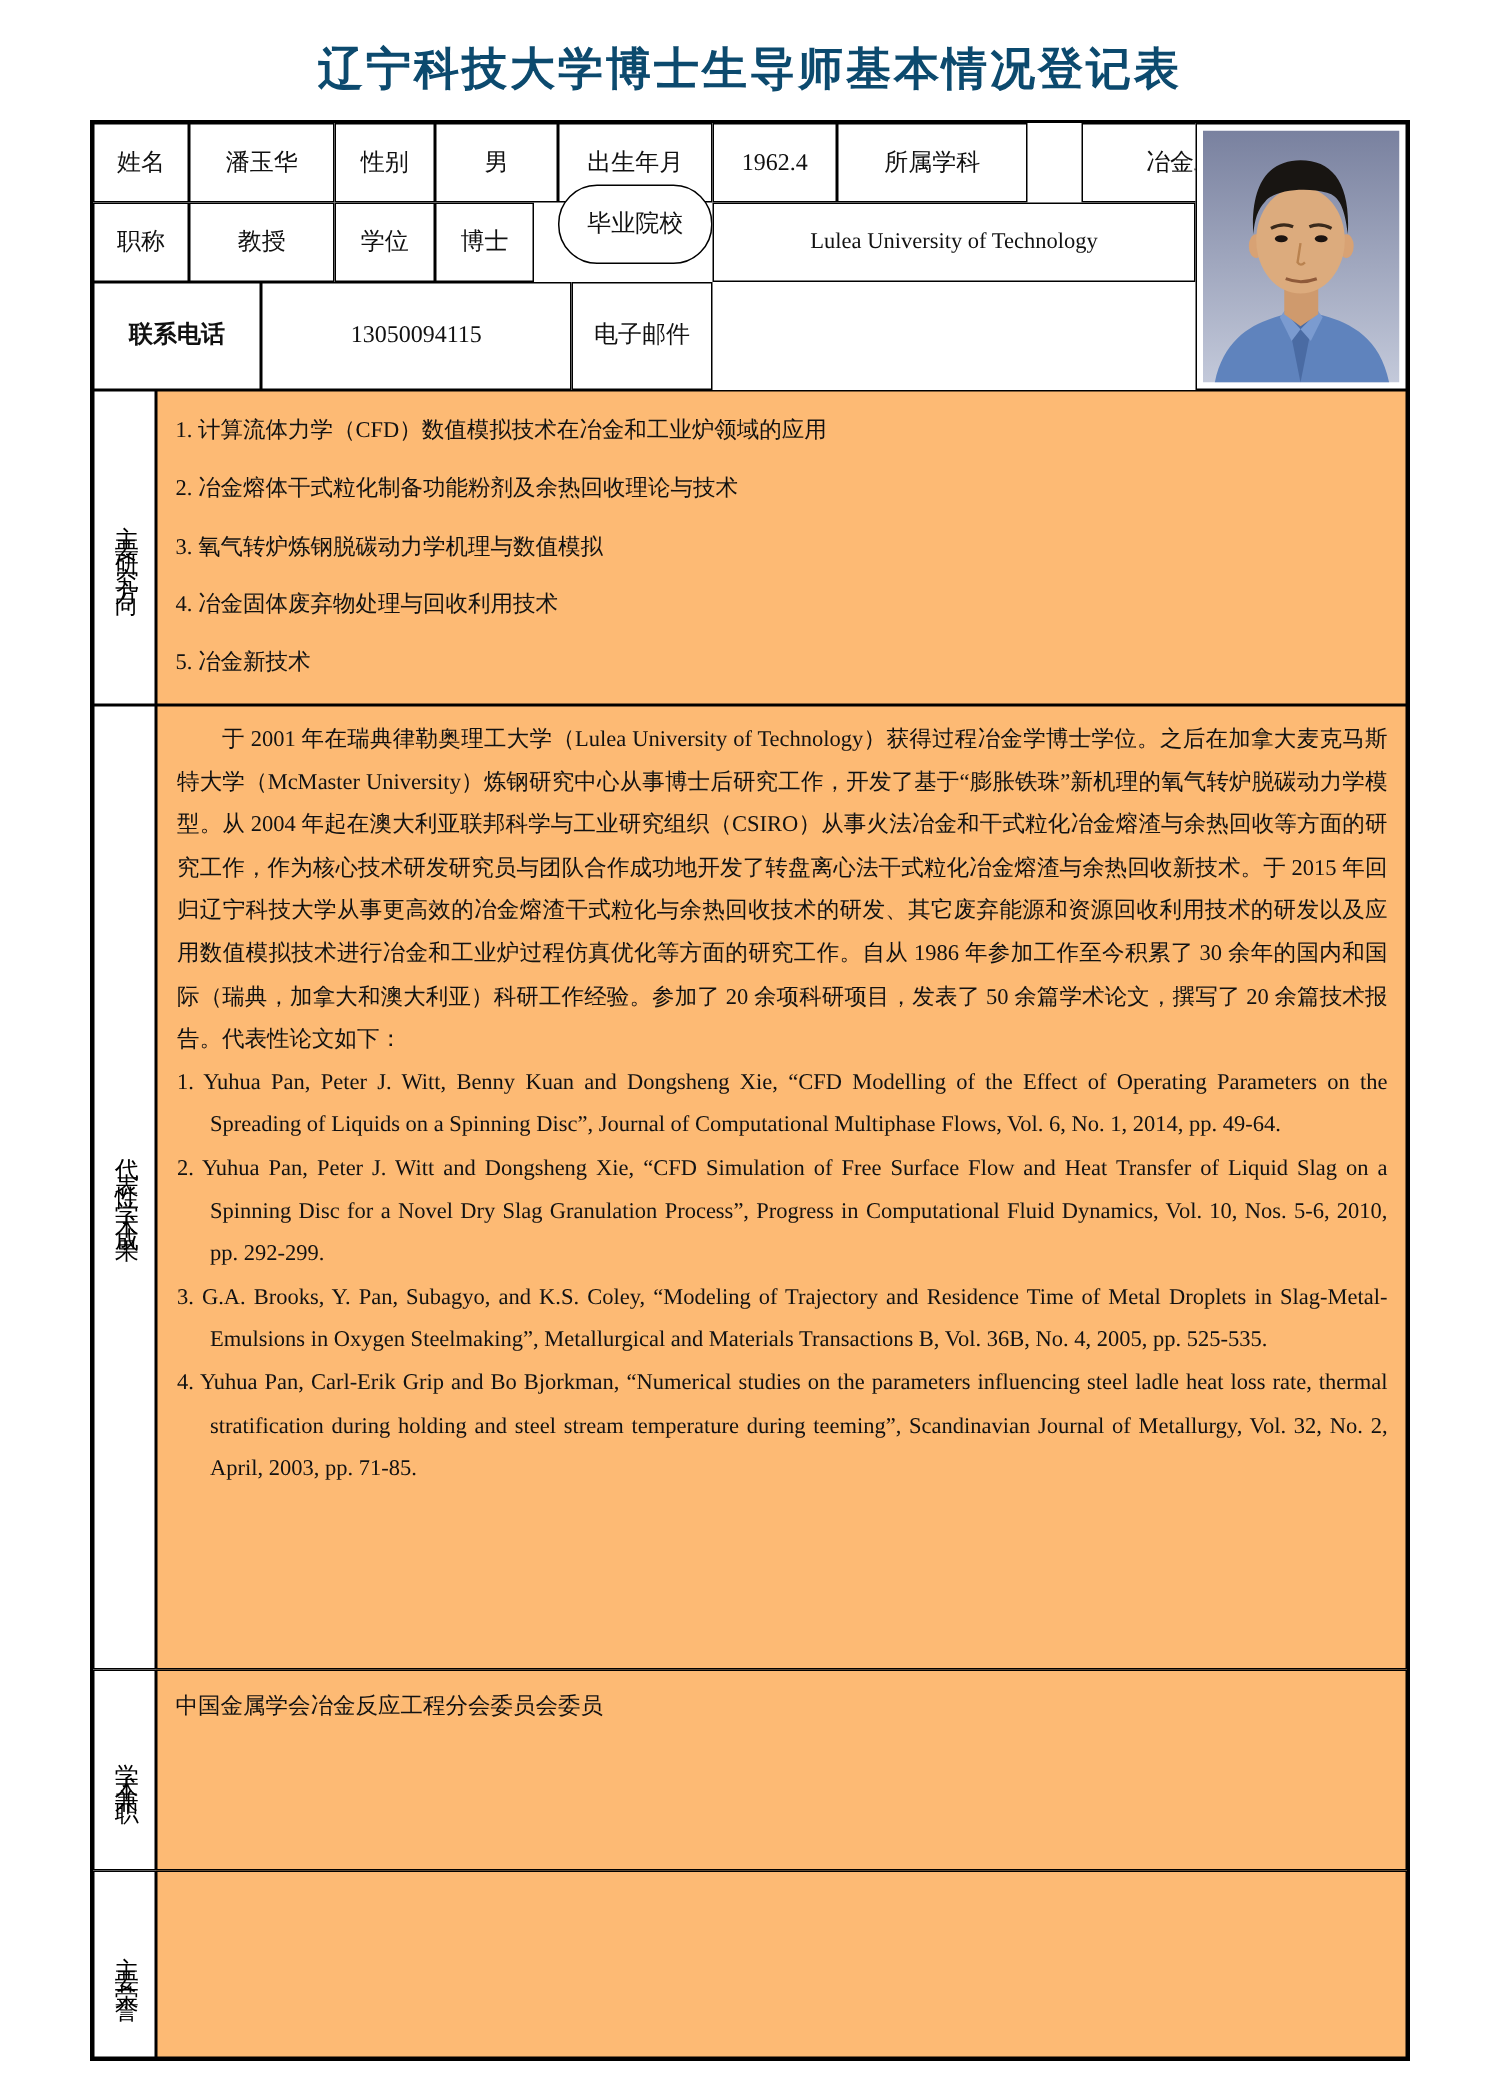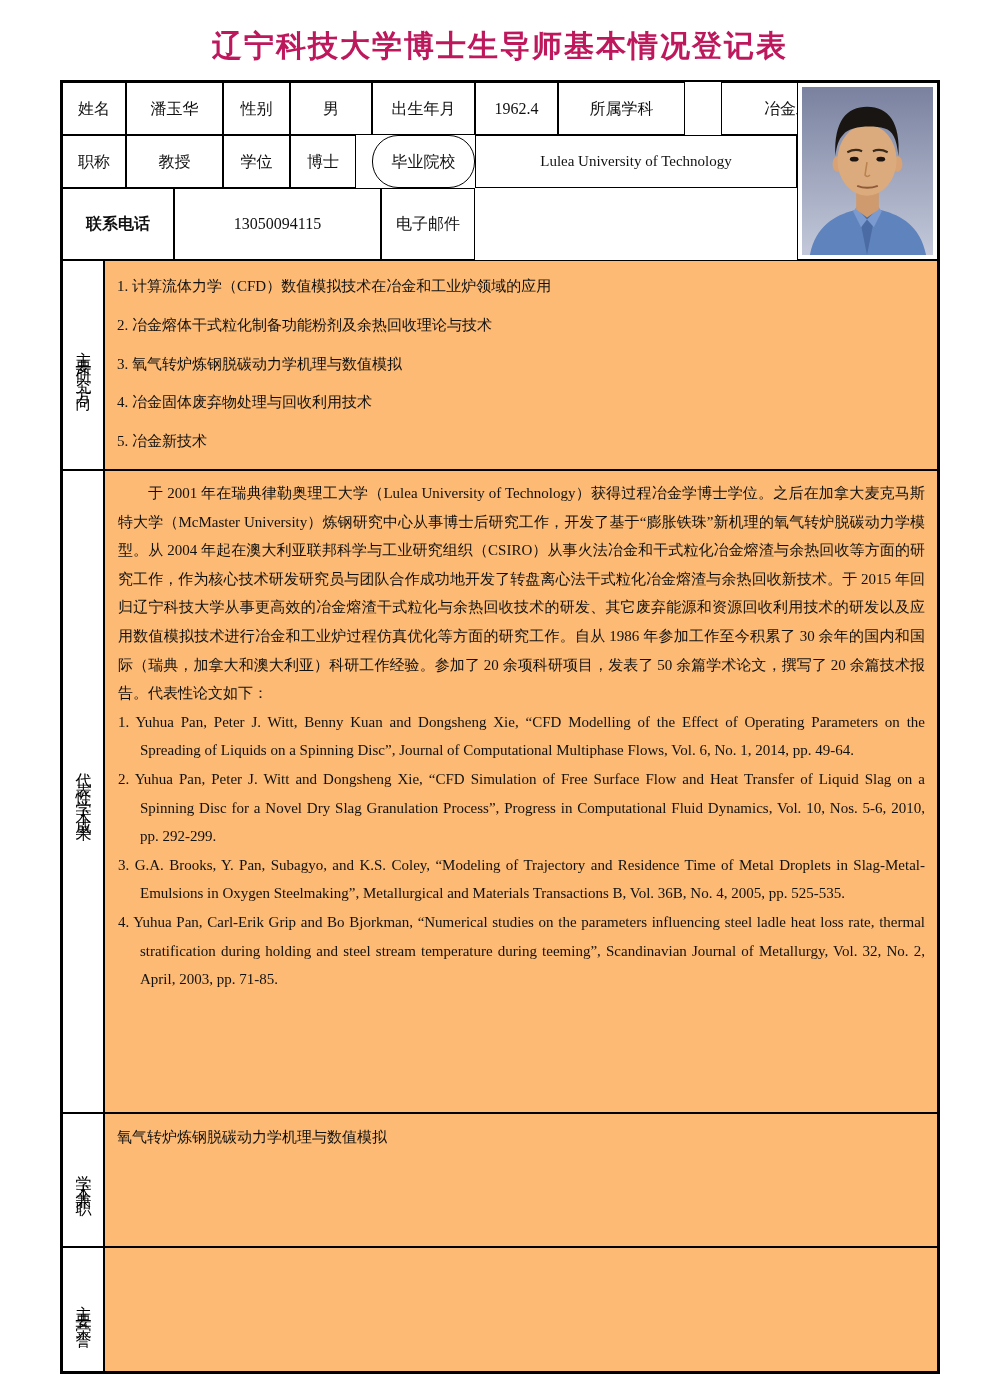--- a/index.html
+++ b/index.html
@@ -4,21 +4,21 @@
 <style>
   html,body { margin:0; padding:0; background:#ffffff; }
   .page {
     position:relative; width:1000px; height:1400px; background:#ffffff;
     font-family:"Liberation Serif","DejaVu Serif",serif; color:#111;
     overflow:hidden;
   }
   .doc-title {
     position:absolute; left:0; top:26px; width:1000px; text-align:center;
     font-size:30px; font-weight:bold; letter-spacing:2px;
-    font-family:"Liberation Sans","DejaVu Sans",sans-serif; color:#be185d;
+    font-family:"Liberation Sans","DejaVu Sans",sans-serif; color:#0c4a6e;
   }
   .table-frame {
     position:absolute; left:60px; top:80px; width:880px; height:1294px;
     border:2px solid #000; box-sizing:border-box;
   }
   .cell {
     position:absolute; box-sizing:border-box; border:1px solid #000;
     display:flex; align-items:center; justify-content:center;
     font-size:16px; text-align:center; line-height:1.25; background:#fff;
   }
@@ -65,21 +65,21 @@
   <div class="cell" style="left:290px;top:82px;width:82px;height:53px;">男</div>
   <div class="cell" style="left:372px;top:82px;width:103px;height:53px;">出生年月</div>
   <div class="cell" style="left:475px;top:82px;width:83px;height:53px;">1962.4</div>
   <div class="cell" style="left:558px;top:82px;width:127px;height:53px;">所属学科</div>
   <div class="cell" style="left:721px;top:82px;width:122px;height:53px;padding-left:28px;">冶金工程</div>
 
   <div class="cell" style="left:62px;top:135px;width:64px;height:53px;">职称</div>
   <div class="cell" style="left:126px;top:135px;width:97px;height:53px;">教授</div>
   <div class="cell" style="left:223px;top:135px;width:67px;height:53px;">学位</div>
   <div class="cell" style="left:290px;top:135px;width:66px;height:53px;">博士</div>
-  <div class="cell" style="left:372px;top:135px;width:103px;height:53px;border-radius:26px;">毕业院校</div>
+  <div class="cell" style="left:372px;top:123px;width:103px;height:53px;border-radius:26px;">毕业院校</div>
   <div class="cell small" style="left:475px;top:135px;width:322px;height:53px;">Lulea University of Technology</div>
 
   <div class="cell" style="left:62px;top:188px;width:112px;height:72px;font-weight:bold;">联系电话</div>
   <div class="cell" style="left:174px;top:188px;width:207px;height:72px;">13050094115</div>
   <div class="cell" style="left:381px;top:188px;width:94px;height:72px;">电子邮件</div>
 
   <div class="photo-cell" style="left:797px;top:82px;width:141px;height:178px;">
     <svg viewBox="0 0 133 170" preserveAspectRatio="none">
       <defs>
         <linearGradient id="pbg" x1="0" y1="0" x2="0" y2="1">
@@ -140,21 +140,21 @@
           <div class="pub-item">3. G.A. Brooks, Y. Pan, Subagyo, and K.S. Coley, “Modeling of Trajectory and Residence Time of Metal Droplets in Slag-Metal-Emulsions in Oxygen Steelmaking”, Metallurgical and Materials Transactions B, Vol. 36B, No. 4, 2005, pp. 525-535.</div>
           <div class="pub-item">4. Yuhua Pan, Carl-Erik Grip and Bo Bjorkman, “Numerical studies on the parameters influencing steel ladle heat loss rate, thermal stratification during holding and steel stream temperature during teeming”, Scandinavian Journal of Metallurgy, Vol. 32, No. 2, April, 2003, pp. 71-85.</div>
         </div>
     </div>
   </div>
 
   <div class="vcell" style="left:62px;top:1113px;width:42px;height:134px;">
     <span class="vlabel">学术兼职</span>
   </div>
   <div class="content-cell" style="left:104px;top:1113px;width:834px;height:134px;">
-    <div class="pos-body">氧气转炉炼钢脱碳动力学机理与数值模拟</div>
+    <div class="pos-body">中国金属学会冶金反应工程分会委员会委员</div>
   </div>
 
   <div class="vcell" style="left:62px;top:1247px;width:42px;height:125px;">
     <span class="vlabel">主要荣誉</span>
   </div>
   <div class="content-cell" style="left:104px;top:1247px;width:834px;height:125px;">
     <div class="pos-body"></div>
   </div>
 
 </div>

